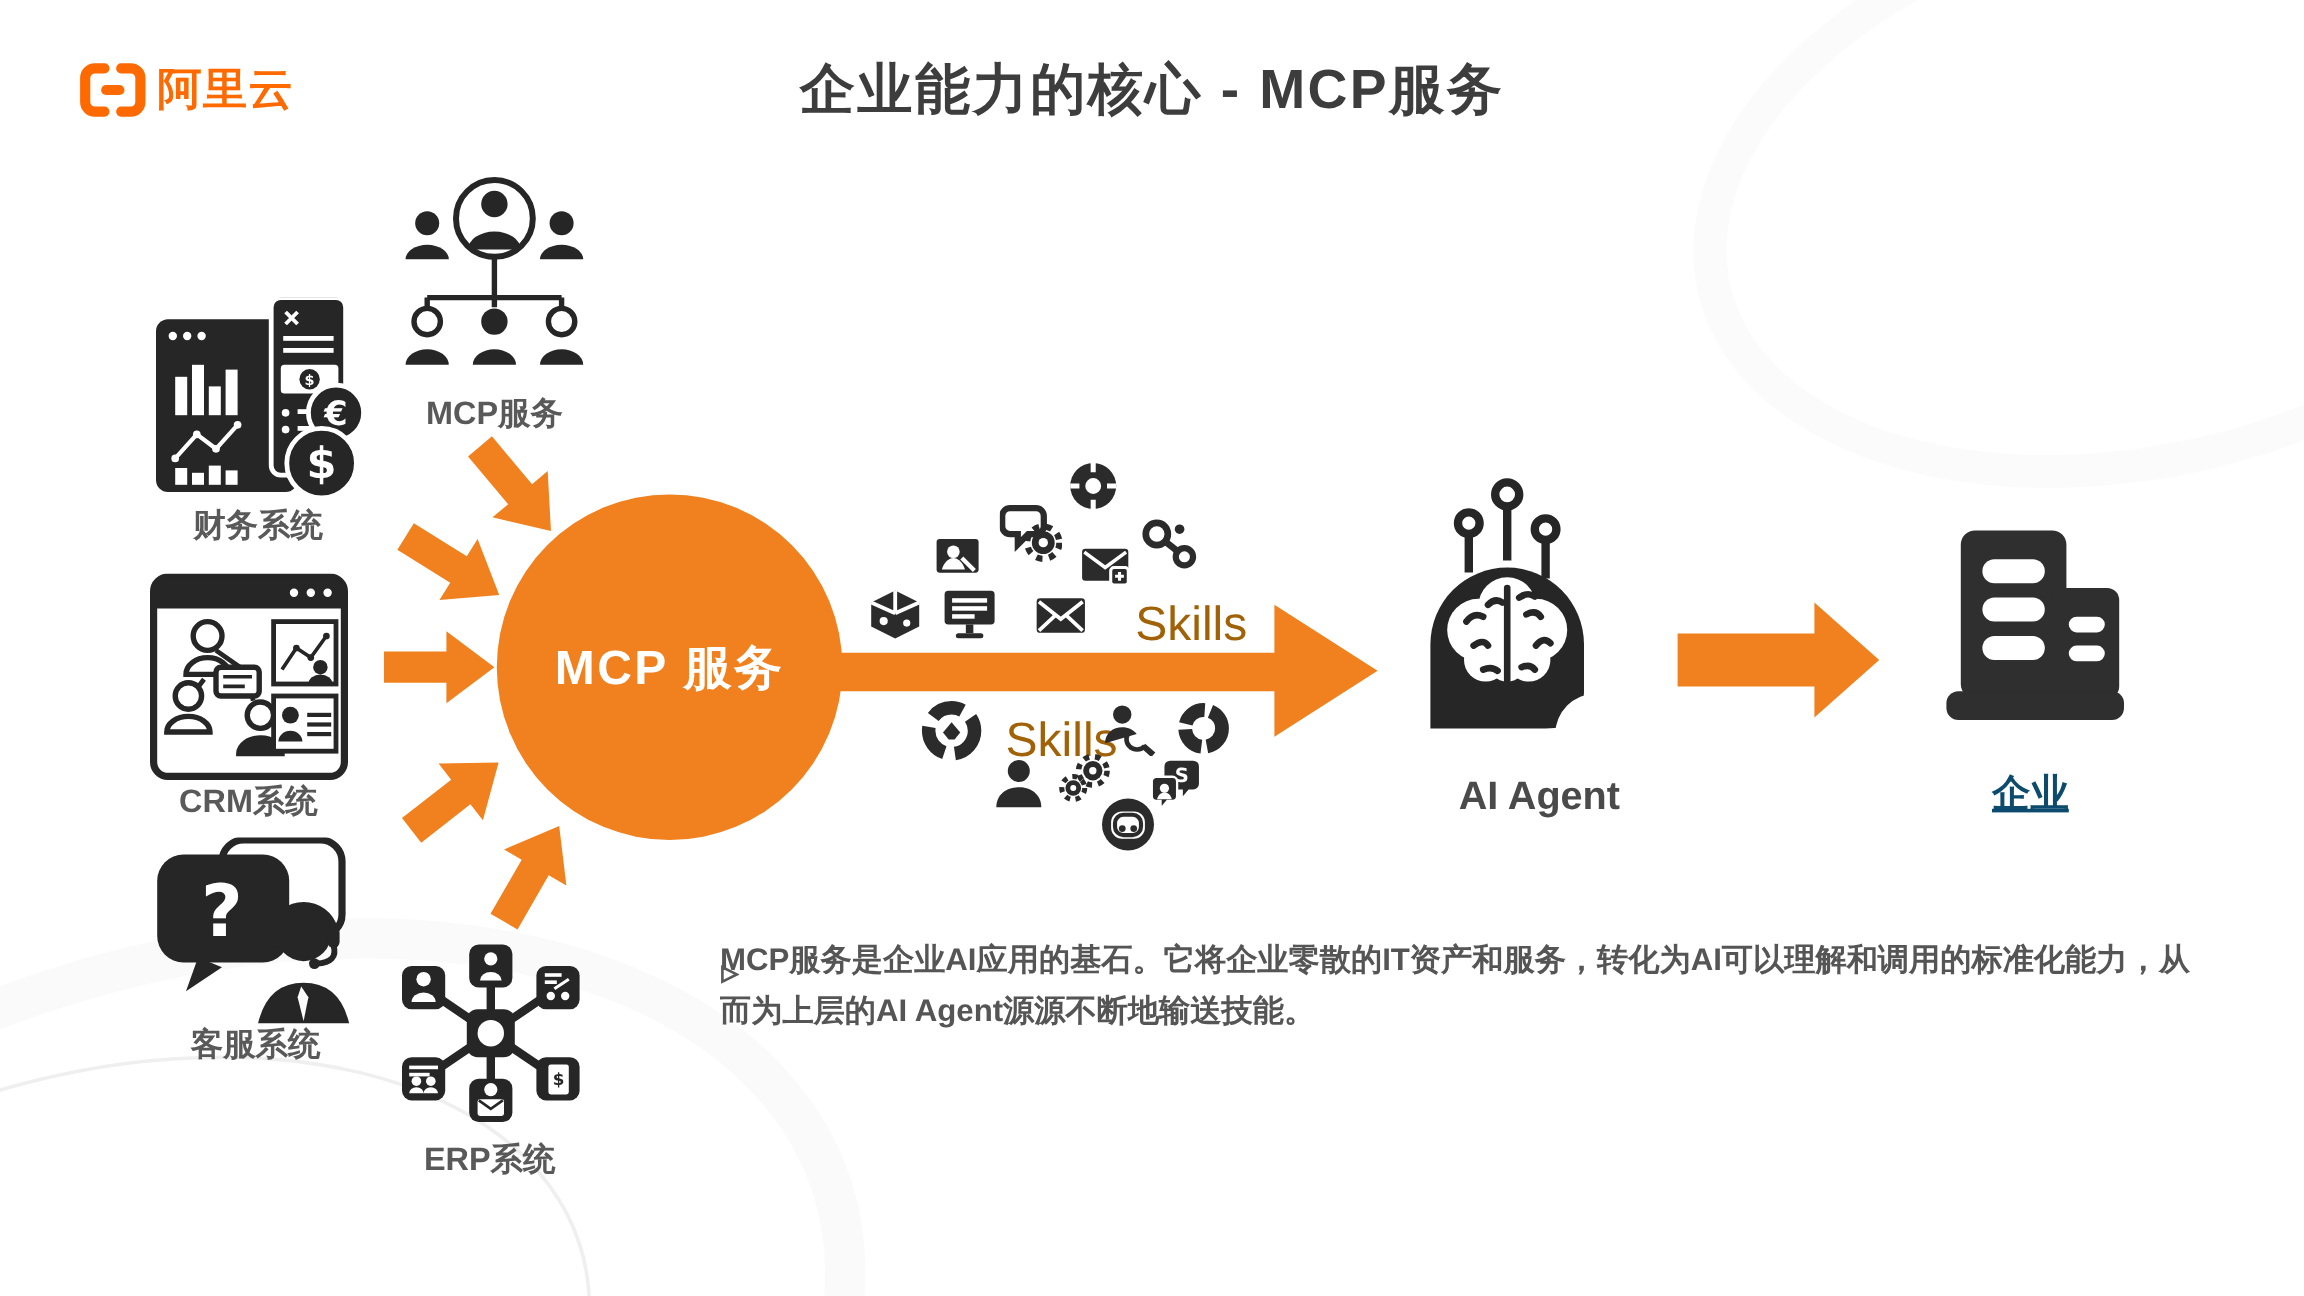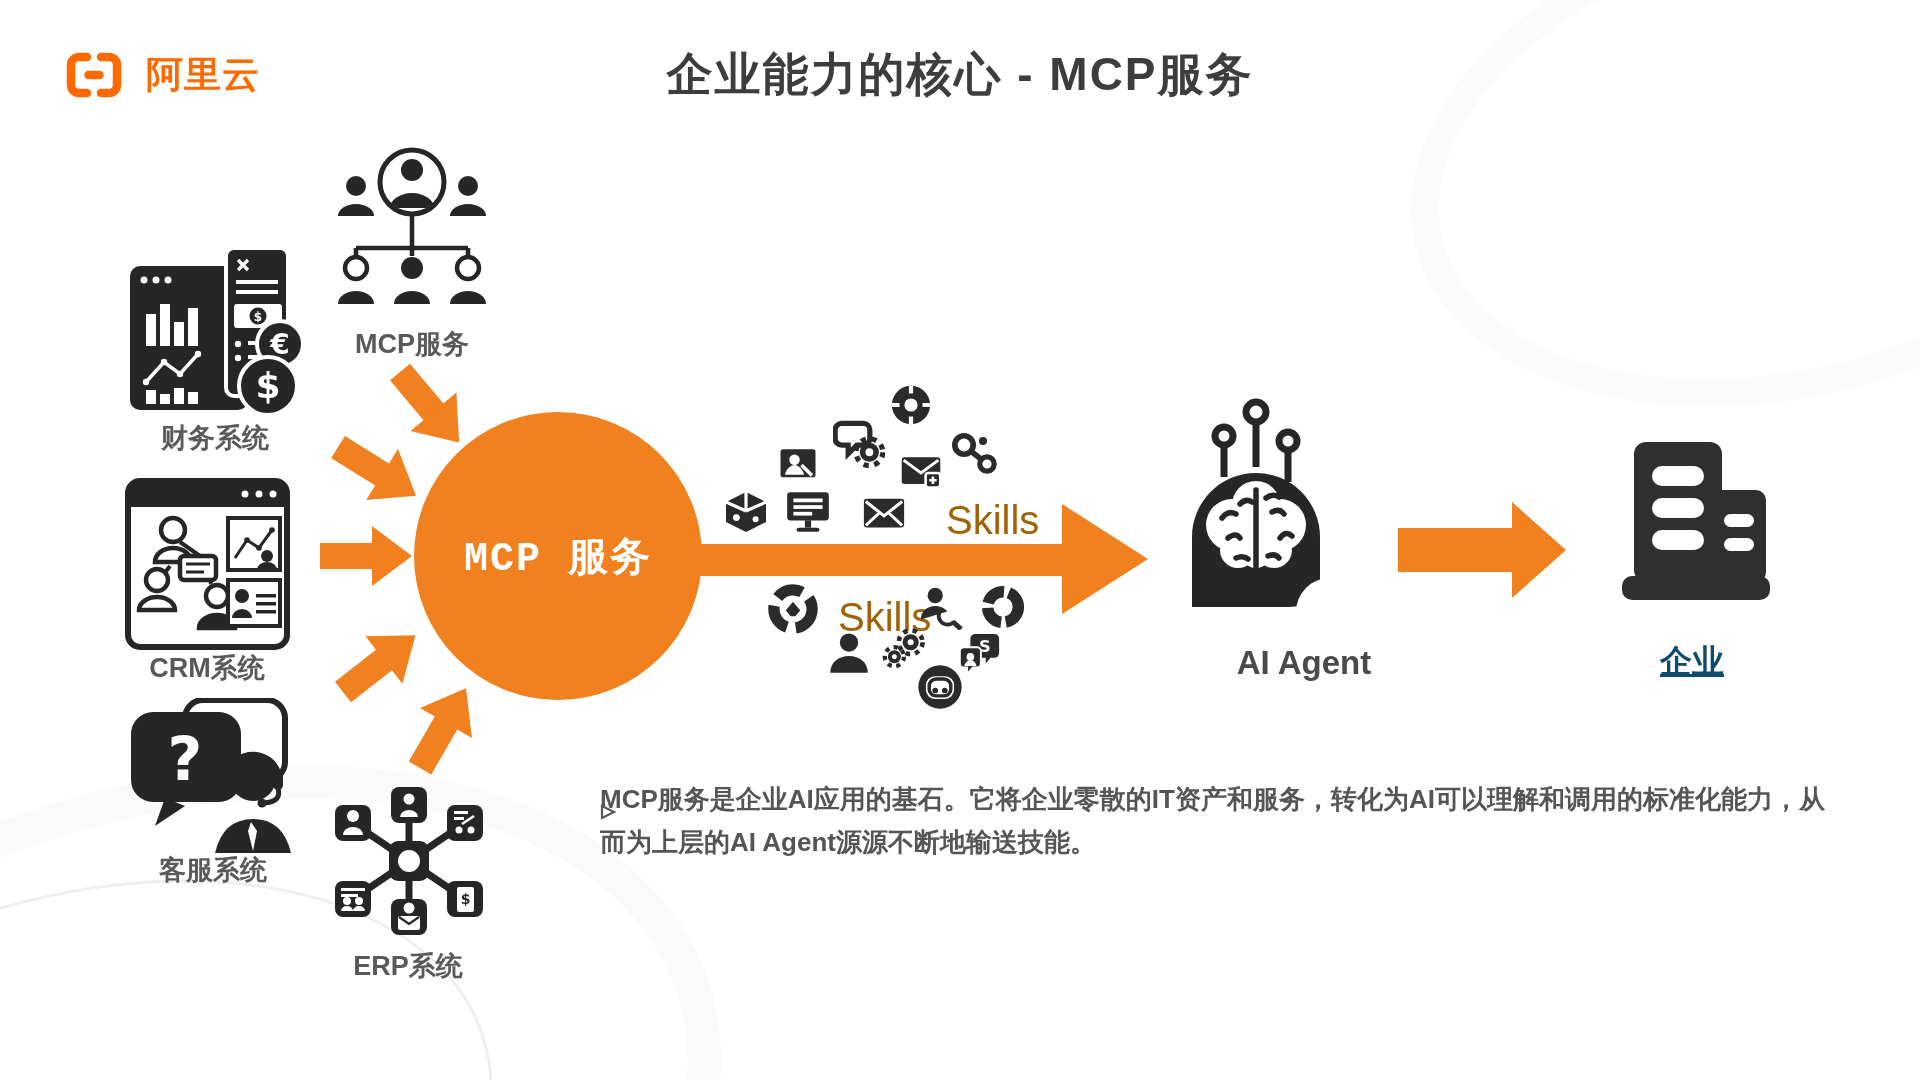--- a/index.html
+++ b/index.html
@@ -1,28 +1,28 @@
 <!DOCTYPE html>
 <html><head>
 <meta charset="utf-8">
 <style>
   html,body{margin:0;padding:0;background:#fff;}
   #slide{position:relative;width:1920px;height:1080px;background:#ffffff;overflow:hidden;
          font-family:"Liberation Sans","DejaVu Sans",sans-serif;}
   .abs{position:absolute;}
   .swirl{position:absolute;border-radius:50%;pointer-events:none;}
-  #logo{left:66px;top:50px;display:flex;align-items:center;gap:24px;}
+  #logo{left:66px;top:50px;display:flex;align-items:center;gap:9px;}
   #logo-text{font-size:37px;font-weight:bold;color:#FF6A00;letter-spacing:1px;}
   #page-title{left:0;right:0;top:44px;text-align:center;font-size:46px;font-weight:bold;color:#3D3D3D;letter-spacing:2px;}
   .sys-label{font-size:27px;font-weight:bold;color:#595959;text-align:center;}
   #mcp-circle{left:414px;top:412px;width:288px;height:288px;border-radius:50%;background:#F0811E;
-              display:flex;align-items:center;justify-content:center;font-family:Liberation Mono, monospace;}
+              display:flex;align-items:center;justify-content:center;}
   #mcp-label{color:#fff;font-size:40px;font-weight:bold;letter-spacing:2px;}
   .skills-label{font-size:40px;color:#a16207;font-weight:400;}
-  #agent-label{left:1209px;top:644px;width:190px;text-align:center;font-size:33px;font-weight:bold;color:#4a4a4a;}
+  #agent-label{left:1160px;top:644px;width:190px;text-align:right;font-size:33px;font-weight:bold;color:#4a4a4a;}
   #enterprise-label{left:1602px;top:640px;width:180px;text-align:center;font-size:32px;font-weight:bold;color:#0c4a6e;text-decoration:underline;}
   #notes{left:600px;top:778px;width:1320px;color:#595959;font-size:26px;line-height:43px;}
   .bullet{position:relative;padding-left:32px;}
   .bullet-marker{position:absolute;left:0;top:12px;}
   #notes-summary{font-weight:bold;color:#555;width:1240px;}
   .ci{position:absolute;fill:#2b2b2b;}
   svg text{font-family:"DejaVu Sans",sans-serif;}
 </style>
 </head>
 <body>

